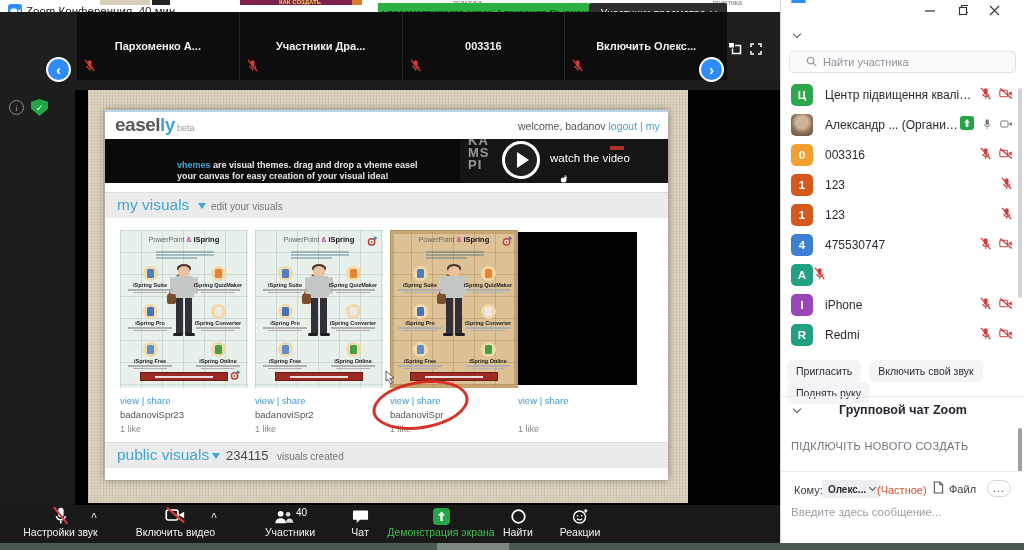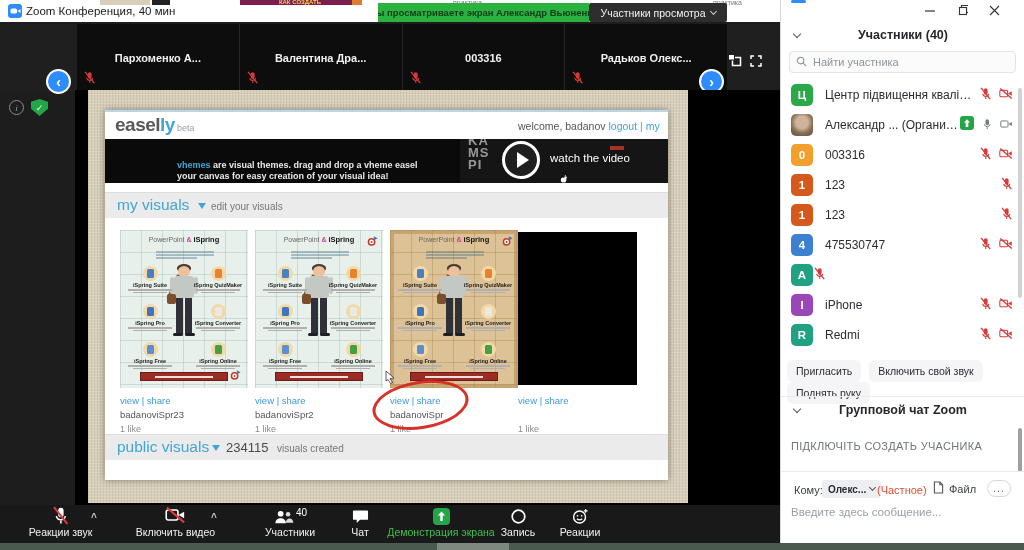--- a/index.html
+++ b/index.html
@@ -14,21 +14,21 @@
   .frag-beige{left:100px;width:50px;background:#d8cfba;}
   .frag-dark{left:152px;width:18px;background:#222;}
   .frag-purple{left:240px;width:120px;background:#7c1f4e;color:#f5d34d;font-size:6px;font-weight:bold;text-align:center;line-height:5px;}
   .frag-orange{left:352px;width:10px;background:#e07b2a;}
   .frag-note{position:absolute;top:-1px;height:6px;overflow:hidden;font-size:7px;color:#777;background:transparent;}
   .share-banner{position:absolute;left:378px;top:3px;width:211px;height:19px;background:#2ab13f;color:#103d1a;font-size:9.5px;font-weight:bold;display:flex;align-items:center;justify-content:center;white-space:nowrap;overflow:hidden;}
   .view-settings{position:absolute;left:589px;top:3px;width:138px;height:19px;background:#2e2e2e;color:#f2f2f2;font-size:10.5px;display:flex;align-items:center;justify-content:center;gap:5px;border-radius:2px;cursor:pointer;}
   .caret-dn{width:5px;height:5px;border-right:1.4px solid #ccc;border-bottom:1.4px solid #ccc;transform:rotate(45deg);margin-top:-3px;}
 
   
-  .video-strip{position:absolute;left:0;top:24px;width:780px;height:68px;background:#1f1f1f;}
+  .video-strip{position:absolute;left:0;top:12px;width:780px;height:68px;background:#1f1f1f;}
   .tiles{position:absolute;left:77px;top:0;width:650px;height:68px;display:flex;}
   .tile{flex:1;position:relative;background:#0d0d0d;border-left:1px solid #262626;display:flex;align-items:center;justify-content:center;}
   .tile:first-child{border-left:none;}
   .tile-name{font-size:11px;font-weight:bold;color:#f0f0f0;white-space:nowrap;overflow:hidden;}
   .tile-mic{position:absolute;left:6px;bottom:4px;}
   .strip-arrow{position:absolute;width:25px;height:25px;border-radius:50%;background:#2d8cff;border:2px solid #fff;color:#fff;display:flex;align-items:center;justify-content:center;font-size:14px;font-weight:bold;top:45px;cursor:pointer;line-height:1;}
   .strip-arrow.left{left:46px;}
   .strip-arrow.right{left:699px;}
   .strip-icon{position:absolute;top:29px;cursor:pointer;}
 
@@ -106,21 +106,21 @@
   .tb-badge{font-size:10px;color:#fff;position:relative;top:-7px;margin-top:29px;}
   .bottom-strip{position:absolute;left:0;top:543px;width:1024px;height:7px;background:#4a5a4f;}
   .bottom-strip-lite{position:absolute;left:437px;top:543px;width:72px;height:7px;background:#7d897e;}
 
   
   .panel{position:absolute;left:780px;top:0;width:244px;height:543px;background:#fff;border-left:1px solid #d8d8d8;}
   .blue-dash{position:absolute;left:10px;top:0;width:15px;height:3px;border-radius:2px;background:#2d8cff;}
   .winctl{position:absolute;top:2px;width:22px;height:16px;display:flex;align-items:center;justify-content:center;color:#333;cursor:pointer;}
   .chev{display:inline-block;width:6px;height:6px;border-right:1.5px solid #555;border-bottom:1.5px solid #555;transform:rotate(45deg);}
   .sec-head{position:absolute;left:0;width:244px;text-align:center;font-size:12.5px;font-weight:bold;color:#26262e;}
-  .search-box{position:absolute;left:8px;top:51px;width:227px;height:22px;border:1px solid #e2e3e6;border-radius:4px;background:#fbfbfc;display:flex;align-items:center;padding:0 6px;gap:6px;}
+  .search-box{position:absolute;left:8px;top:51px;width:227px;height:22px;border:1px solid #e2e3e6;border-radius:4px;background:#fbfbfc;display:flex;align-items:center;padding:0 16px;gap:6px;}
   .search-ph{font-size:11px;color:#8e949b;}
   .plist{position:absolute;left:0;top:80px;width:244px;}
   .prow{position:relative;height:30px;display:flex;align-items:center;padding:0 12px 0 10px;cursor:pointer;}
   .pav{width:22px;height:22px;border-radius:5px;color:#fff;font-size:11.5px;font-weight:bold;display:flex;align-items:center;justify-content:center;flex:none;}
   .pav.photo{background:radial-gradient(circle at 50% 38%,#cfb49a 0 34%,#8a7158 60%,#5d4c3d 100%);}
   .pname{margin-left:12px;font-size:12px;color:#2b2b33;white-space:nowrap;overflow:hidden;text-overflow:ellipsis;flex:1;}
   .picons{display:flex;gap:7px;align-items:center;}
   .sbar{position:absolute;width:4px;border-radius:2px;}
   .pbtns{position:absolute;left:6px;top:360px;width:236px;}
   .pbtn{display:inline-block;margin-right:8px;padding:5px 9px;background:#f5f5f7;border-radius:6px;font-size:10.5px;color:#2b2b33;cursor:pointer;white-space:nowrap;}
@@ -165,39 +165,39 @@
         <div class="tile">
           <div class="tile-name">Пархоменко  А...</div>
           <span class="tile-mic"><svg width="13" height="13" viewBox="0 0 16 16">
               <rect x="6" y="1.5" width="4.6" height="8" rx="2.3" fill="#d83a3a"></rect>
               <path d="M4.5 8.5a3.9 3.9 0 0 0 7.6 0" fill="none" stroke="#d83a3a" stroke-width="1.3"></path>
               <line x1="8.3" y1="12.3" x2="8.3" y2="14.8" stroke="#d83a3a" stroke-width="1.3"></line>
               <line x1="2.5" y1="1" x2="13.8" y2="15" stroke="#d83a3a" stroke-width="1.7"></line>
             </svg></span>
         </div>
         <div class="tile">
-          <div class="tile-name">Валентина  Дра...</div>
+          <div class="tile-name">Участники  Дра...</div>
           <span class="tile-mic"><svg width="13" height="13" viewBox="0 0 16 16">
               <rect x="6" y="1.5" width="4.6" height="8" rx="2.3" fill="#d83a3a"></rect>
               <path d="M4.5 8.5a3.9 3.9 0 0 0 7.6 0" fill="none" stroke="#d83a3a" stroke-width="1.3"></path>
               <line x1="8.3" y1="12.3" x2="8.3" y2="14.8" stroke="#d83a3a" stroke-width="1.3"></line>
               <line x1="2.5" y1="1" x2="13.8" y2="15" stroke="#d83a3a" stroke-width="1.7"></line>
             </svg></span>
         </div>
         <div class="tile">
           <div class="tile-name">003316</div>
           <span class="tile-mic"><svg width="13" height="13" viewBox="0 0 16 16">
               <rect x="6" y="1.5" width="4.6" height="8" rx="2.3" fill="#d83a3a"></rect>
               <path d="M4.5 8.5a3.9 3.9 0 0 0 7.6 0" fill="none" stroke="#d83a3a" stroke-width="1.3"></path>
               <line x1="8.3" y1="12.3" x2="8.3" y2="14.8" stroke="#d83a3a" stroke-width="1.3"></line>
               <line x1="2.5" y1="1" x2="13.8" y2="15" stroke="#d83a3a" stroke-width="1.7"></line>
             </svg></span>
         </div>
         <div class="tile">
-          <div class="tile-name">Радьков  Олекс...</div>
+          <div class="tile-name">Включить  Олекс...</div>
           <span class="tile-mic"><svg width="13" height="13" viewBox="0 0 16 16">
               <rect x="6" y="1.5" width="4.6" height="8" rx="2.3" fill="#d83a3a"></rect>
               <path d="M4.5 8.5a3.9 3.9 0 0 0 7.6 0" fill="none" stroke="#d83a3a" stroke-width="1.3"></path>
               <line x1="8.3" y1="12.3" x2="8.3" y2="14.8" stroke="#d83a3a" stroke-width="1.3"></line>
               <line x1="2.5" y1="1" x2="13.8" y2="15" stroke="#d83a3a" stroke-width="1.7"></line>
             </svg></span>
         </div>
       </div>
     <div class="strip-arrow left">‹</div>
     <div class="strip-arrow right">›</div>
@@ -498,21 +498,21 @@
               <div class="cap-likes">1 like</div>
             </div>
             <div class="thumb black" style="left: 413px;"></div>
             <div class="caption" style="left: 413px;">
               <div class="cap-links">view | share</div>
               <div style="height: 14px;"></div>
               <div class="cap-likes">1 like</div>
             </div>
           </div>
 
-        <div class="sec-bar" style="top:322px;padding-left:26px;">
+        <div class="sec-bar" style="top:330px;padding-left:26px;">
           <div class="sec-title" style="left:12px;">public visuals</div>
           <div class="sec-tri" style="left:107px;"></div>
           <div class="pub-count">234115</div>
           <div class="sec-sub" style="left:172px;">visuals created</div>
         </div>
 
         <div class="red-ellipse"></div>
         <span class="cursor-arrow"><svg width="11" height="14" viewBox="0 0 11 14">
               <path d="M1 1l8 7-4 .5 2.5 4-2 1L3 9.5 1 11z" fill="#fff" stroke="#333" stroke-width=".8"></path>
             </svg></span>
@@ -525,21 +525,21 @@
         <div class="tb-item" style="left: 8px; width: 105px;">
           <div class="tb-icon">
             <svg width="19" height="19" viewBox="0 0 16 16">
               <rect x="6" y="1.5" width="4.6" height="8" rx="2.3" fill="#fff"></rect>
               <path d="M4.5 8.5a3.9 3.9 0 0 0 7.6 0" fill="none" stroke="#fff" stroke-width="1.3"></path>
               <line x1="8.3" y1="12.3" x2="8.3" y2="14.8" stroke="#fff" stroke-width="1.3"></line>
               <line x1="2.5" y1="1" x2="13.8" y2="15" stroke="#d83a3a" stroke-width="1.7"></line>
             </svg>
           </div>
           <span class="tb-chev" style="left: 83px;">^</span>
-          <div class="tb-label">Реакции звук</div>
+          <div class="tb-label">Настройки звук</div>
         </div>
         <div class="tb-item" style="left: 118px; width: 115px;">
           <div class="tb-icon">
             <svg width="21" height="20" viewBox="0 0 17 15">
               <rect x="1" y="3.5" width="9.5" height="8" rx="1.5" fill="none" stroke="#fff" stroke-width="1.3"></rect>
               <path d="M11 7.5l4.5-2.6v5.2z" fill="#fff"></path>
               <line x1="1.5" y1="1.5" x2="15.5" y2="13.5" stroke="#d83a3a" stroke-width="1.7"></line>
             </svg>
           </div>
           <span class="tb-chev" style="left: 93px;">^</span>
@@ -573,21 +573,21 @@
             </svg>
           </div>
           <div class="tb-label accent">Демонстрация экрана</div>
         </div>
         <div class="tb-item" style="left: 492px; width: 52px;">
           <div class="tb-icon">
             <svg width="17" height="17" viewBox="0 0 17 17">
               <circle cx="8.5" cy="8.5" r="6.3" fill="none" stroke="#fff" stroke-width="1.7"></circle>
             </svg>
           </div>
-          <div class="tb-label">Запись</div>
+          <div class="tb-label">Найти</div>
         </div>
         <div class="tb-item" style="left: 550px; width: 60px;">
           <div class="tb-icon">
             <svg width="17" height="17" viewBox="0 0 18 18">
               <circle cx="8" cy="9.5" r="6.3" fill="none" stroke="#fff" stroke-width="1.5"></circle>
               <circle cx="5.8" cy="8.2" r=".9" fill="#fff"></circle>
               <circle cx="10.2" cy="8.2" r=".9" fill="#fff"></circle>
               <path d="M5.3 11.4a3.6 3.6 0 0 0 5.4 0" fill="none" stroke="#fff" stroke-width="1.3"></path>
               <path d="M14.5 1v4M12.5 3h4" stroke="#fff" stroke-width="1.2"></path>
             </svg>
@@ -613,21 +613,20 @@
           <path d="M4.5 2.5v-2h7v7h-2" fill="none" stroke="#333" stroke-width="1.1"></path>
         </svg>
       </div>
     <div class="winctl" style="left:202px;">
         <svg width="11" height="11">
           <path d="M1 1l9 9M10 1l-9 9" stroke="#333" stroke-width="1.1"></path>
         </svg>
       </div>
 
     <span class="chev" style="position:absolute;left:13px;top:31px;"></span>
-    <div class="sec-head" style="top:28px;">Участники (40)</div>
 
     <div class="search-box">
       <span><svg width="11" height="11" viewBox="0 0 12 12">
             <circle cx="5" cy="5" r="3.6" fill="none" stroke="#8e949b" stroke-width="1.2"></circle>
             <line x1="7.8" y1="7.8" x2="11" y2="11" stroke="#8e949b" stroke-width="1.2"></line>
           </svg></span>
       <span class="search-ph">Найти участника</span>
     </div>
 
     <div class="plist" id="plist">
@@ -772,21 +771,21 @@
         </div>
       </div>
     <div class="sbar" style="left:237px;top:88px;height:210px;background:#d2d2d6;"></div>
 
     <div class="pbtns" id="pbtns"><span class="pbtn">Пригласить</span><span class="pbtn">Включить свой звук</span><span class="pbtn">Поднять руку</span></div>
 
     <div class="divider" style="top:396px;"></div>
     <span class="chev" style="position:absolute;left:13px;top:406px;"></span>
     <div class="sec-head" style="top:403px;">Групповой чат Zoom</div>
 
-    <div class="chat-msg">ПІДКЛЮЧІТЬ СОЗДАТЬ УЧАСНИКА</div>
+    <div class="chat-msg">ПІДКЛЮЧІТЬ НОВОГО СОЗДАТЬ</div>
     <div class="sbar" style="left:237px;top:428px;height:44px;background:#9fa0a4;"></div>
 
     <div class="divider" style="top:471px;"></div>
     <div class="to-label">Кому:</div>
     <div class="to-pill">
       <span>Олекс...</span>
       <span class="caret-dn" style="border-color:#555;"></span>
     </div>
     <div class="privacy">(Частное)</div>
     <div class="file-btn">

